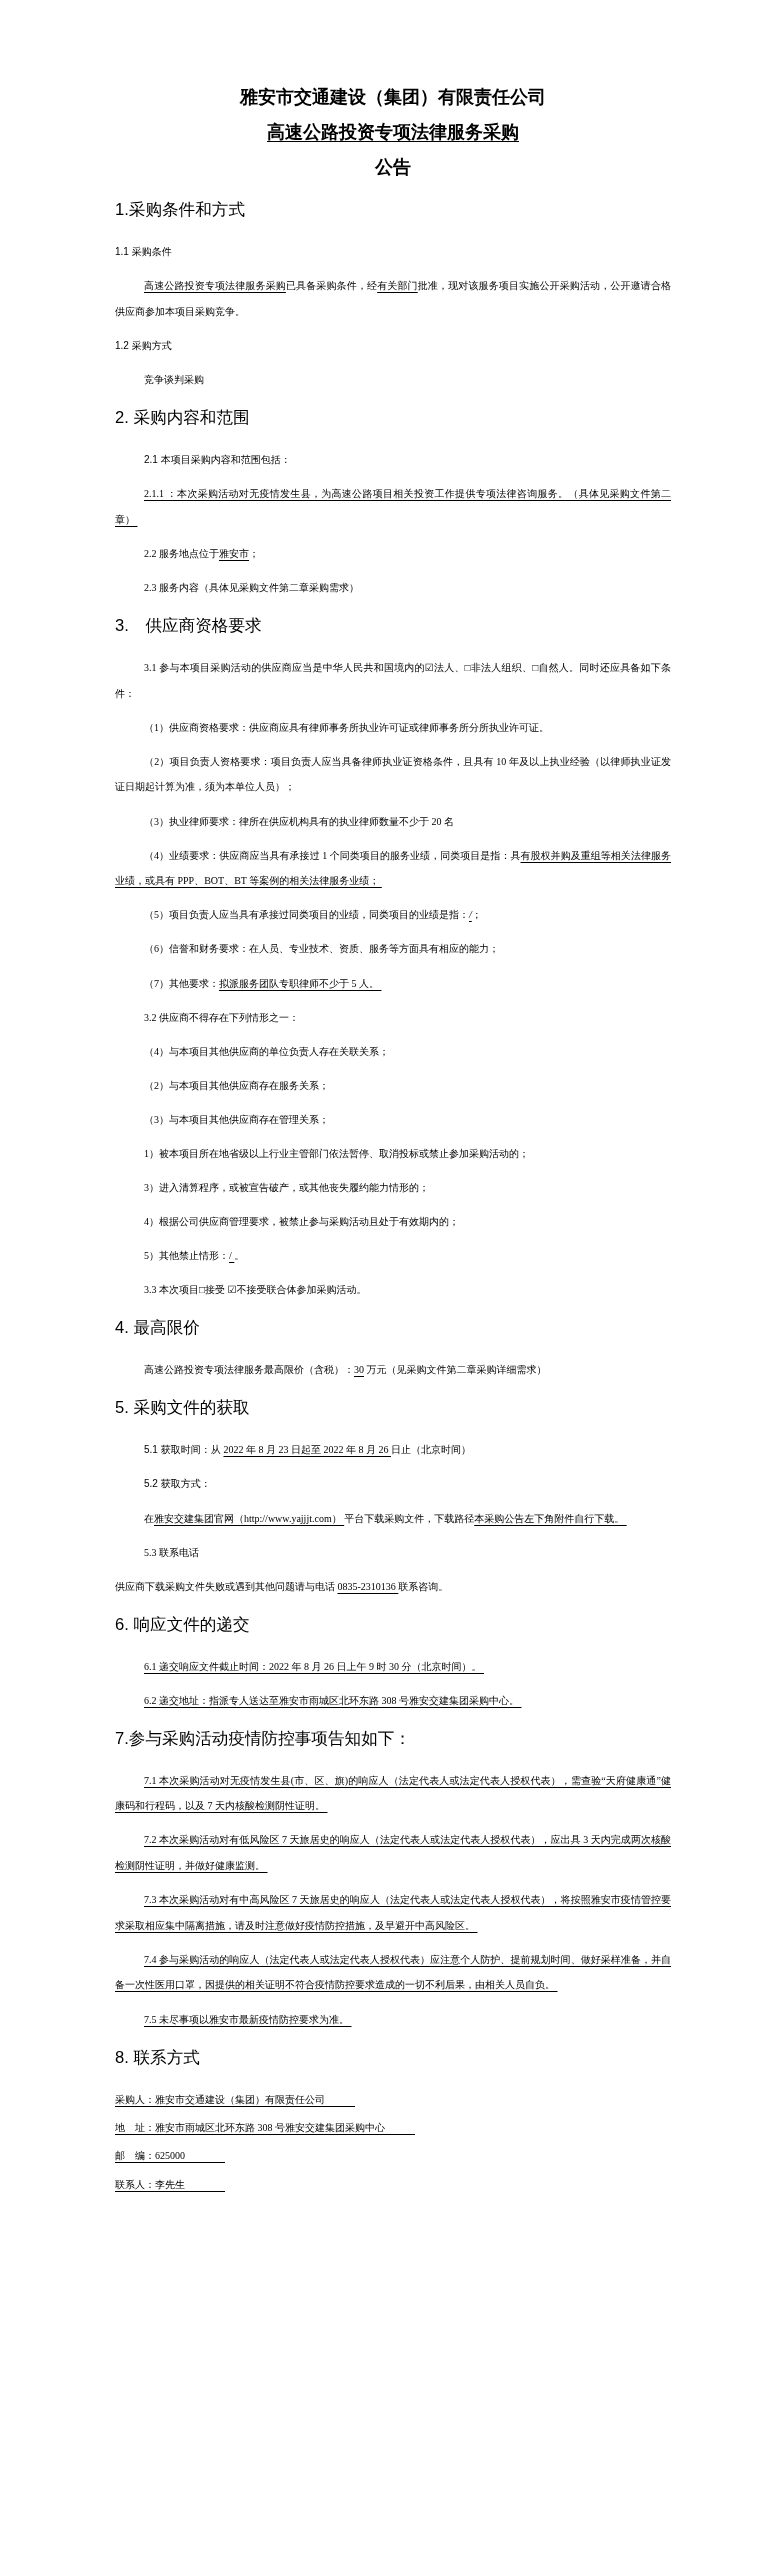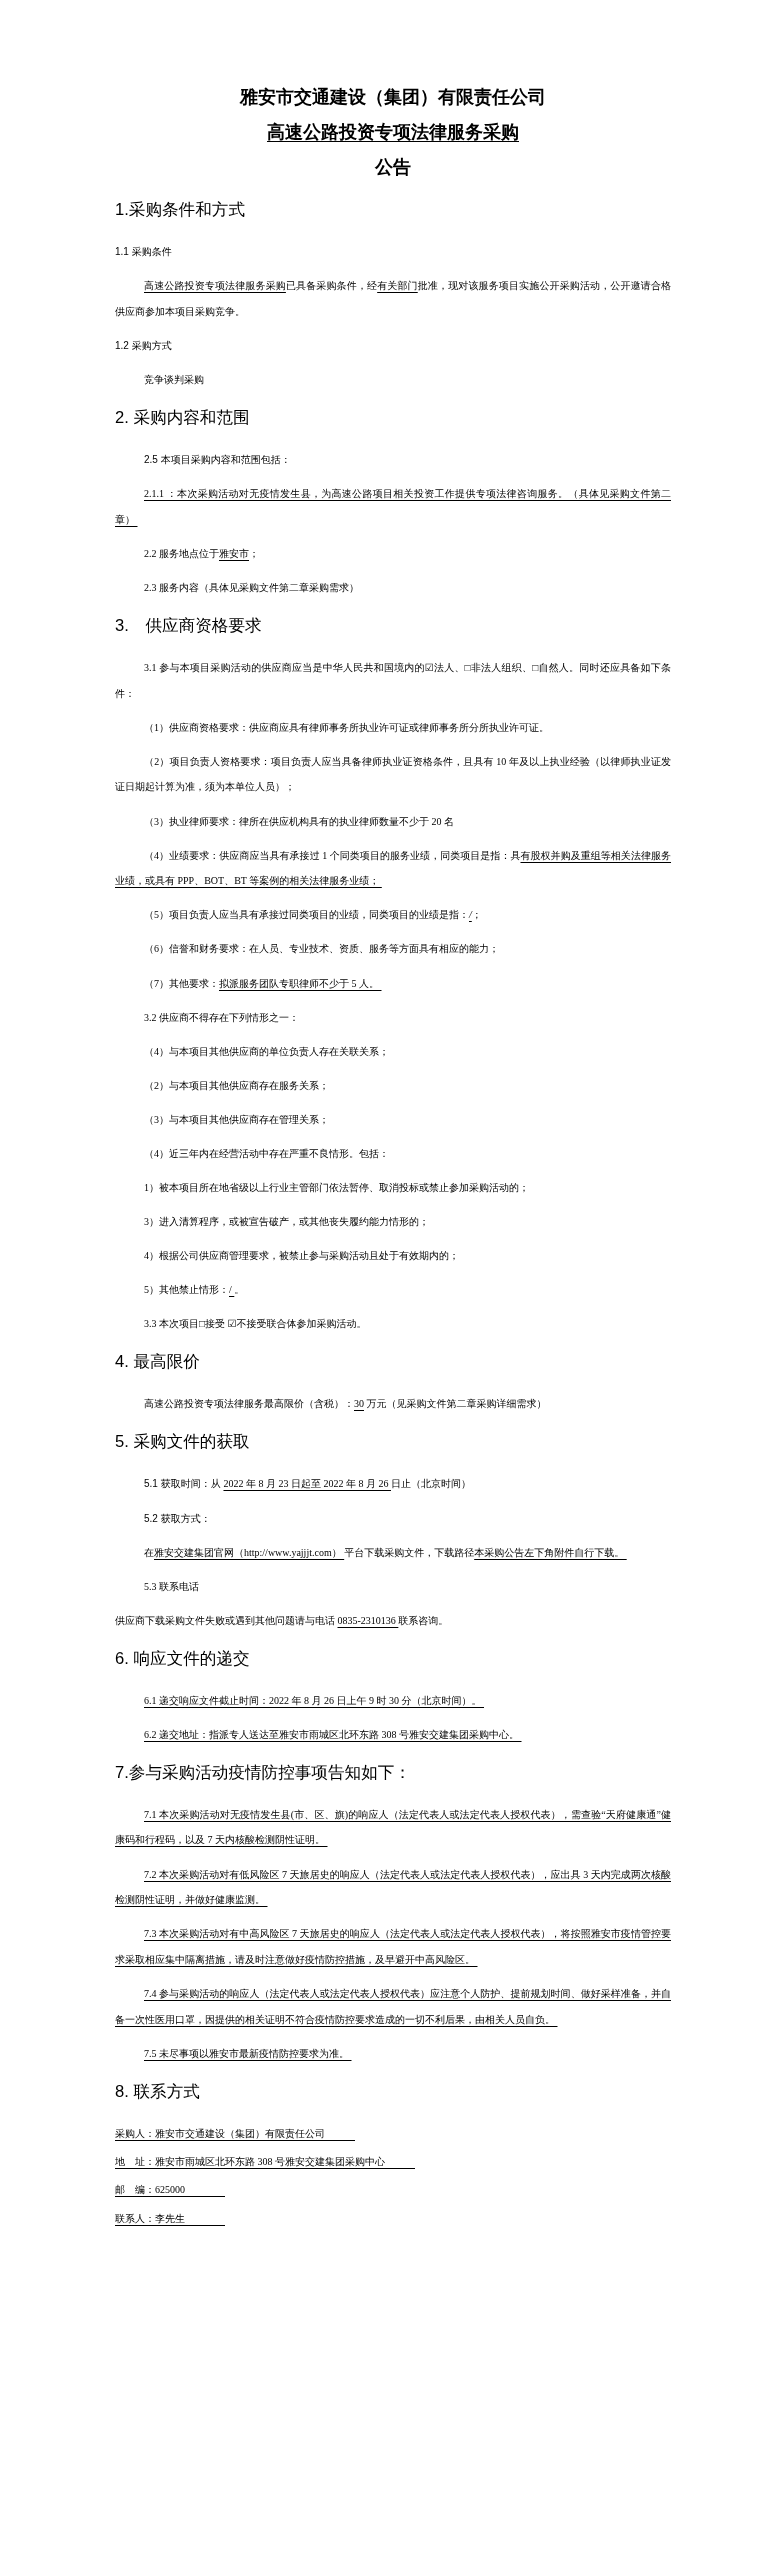--- a/index.html
+++ b/index.html
@@ -37,38 +37,37 @@
 <div class="doc">
     <p class="t1"><span>雅安市交通建设（集团）有限责任公司</span></p>
     <p class="t1"><span class="u">高速公路投资专项法律服务采购</span></p>
     <p class="t1 t1-last"><span>公告</span></p>
     <p class="h1"><span>1.采购条件和方式</span></p>
     <p class="blk"><span class="sans">1.1 采购条件</span></p>
     <p class="blk ind"><span class="u">高速公路投资专项法律服务采购</span><span>已具备采购条件，经</span><span class="u">有关部门</span><span>批准，现对该服务项目实施公开采购活动，公开邀请合格供应商参加本项目采购竞争。</span></p>
     <p class="blk"><span class="sans">1.2 采购方式</span></p>
     <p class="blk ind"><span>竞争谈判采购</span></p>
     <p class="h1"><span>2. 采购内容和范围</span></p>
-    <p class="blk ind"><span class="sans">2.5 本项目采购内容和范围包括：</span></p>
+    <p class="blk ind"><span class="sans">2.1 本项目采购内容和范围包括：</span></p>
     <p class="blk ind"><span class="u">2.1.1 ：本次采购活动对无疫情发生县，为高速公路项目相关投资工作提供专项法律咨询服务。（具体见采购文件第二章） </span></p>
     <p class="blk ind"><span>2.2 服务地点位于</span><span class="u">雅安市</span><span>；</span></p>
     <p class="blk ind"><span>2.3 服务内容（具体见采购文件第二章采购需求）</span></p>
     <p class="h1"><span>3.　供应商资格要求</span></p>
     <p class="blk ind"><span>3.1 参与本项目采购活动的供应商应当是中华人民共和国境内的☑法人、□非法人组织、□自然人。同时还应具备如下条件：</span></p>
     <p class="blk ind"><span>（1）供应商资格要求：供应商应具有律师事务所执业许可证或律师事务所分所执业许可证。</span></p>
     <p class="blk ind"><span>（2）</span><span class="b">项目负责人资格要求：</span><span>项目负责人应当具备律师执业证资格条件，且具有 10 年及以上执业经验（以律师执业证发证日期起计算为准，须为本单位人员）；</span></p>
     <p class="blk ind"><span>（3）执业律师要求：律所在供应机构具有的执业律师数量不少于 20 名</span></p>
     <p class="blk ind"><span>（4）业绩要求：供应商应当具有承接过 1 个同类项目的服务业绩，同类项目是指：具</span><span class="u">有股权并购及重组等相关法律服务业绩，或具有 PPP、BOT、BT 等案例的相关法律服务业绩； </span></p>
     <p class="blk ind"><span>（5）项目负责人应当具有承接过同类项目的业绩，同类项目的业绩是指：</span><span class="u i">/</span><span>；</span></p>
     <p class="blk ind"><span>（6）</span><span class="b">信誉和财务要求：</span><span>在人员、专业技术、资质、服务等方面具有相应的能力；</span></p>
     <p class="blk ind"><span>（7）其他要求：</span><span class="u">拟派服务团队专职律师不少于 5 人。 </span></p>
     <p class="blk ind"><span>3.2 供应商不得存在下列情形之一：</span></p>
     <p class="blk ind"><span>（4）与本项目其他供应商的单位负责人存在关联关系；</span></p>
     <p class="blk ind"><span>（2）与本项目其他供应商存在服务关系；</span></p>
     <p class="blk ind"><span>（3）与本项目其他供应商存在管理关系；</span></p>
-    <p class="blk ind"><span>（4）近三年内在经营活动中存在严重不良情形。包括：</span></p>
     <p class="blk ind"><span>1）被本项目所在地省级以上行业主管部门依法暂停、取消投标或禁止参加采购活动的；</span></p>
     <p class="blk ind"><span>3）进入清算程序，或被宣告破产，或其他丧失履约能力情形的；</span></p>
     <p class="blk ind"><span>4）根据公司供应商管理要求，被禁止参与采购活动且处于有效期内的；</span></p>
     <p class="blk ind"><span>5）其他禁止情形：</span><span class="u">/ </span><span>。</span></p>
     <p class="blk ind"><span>3.3 本次项目□接受 ☑不接受联合体参加采购活动。</span></p>
     <p class="h1"><span>4. 最高限价</span></p>
     <p class="blk ind"><span class="b">高速公路投资专项法律服务最高限价（含税）：</span><span class="u b">30</span><span class="b"> 万元（见采购文件第二章采购详细需求）</span></p>
     <p class="h1"><span>5. 采购文件的获取</span></p>
     <p class="blk ind"><span class="b sans">5.1 获取时间：从 </span><span class="u">2022 年 8 月 23 日起至 2022 年 8 月 26 </span><span class="b sans">日止（北京时间）</span></p>
     <p class="blk ind"><span class="sans">5.2 获取方式：</span></p>

